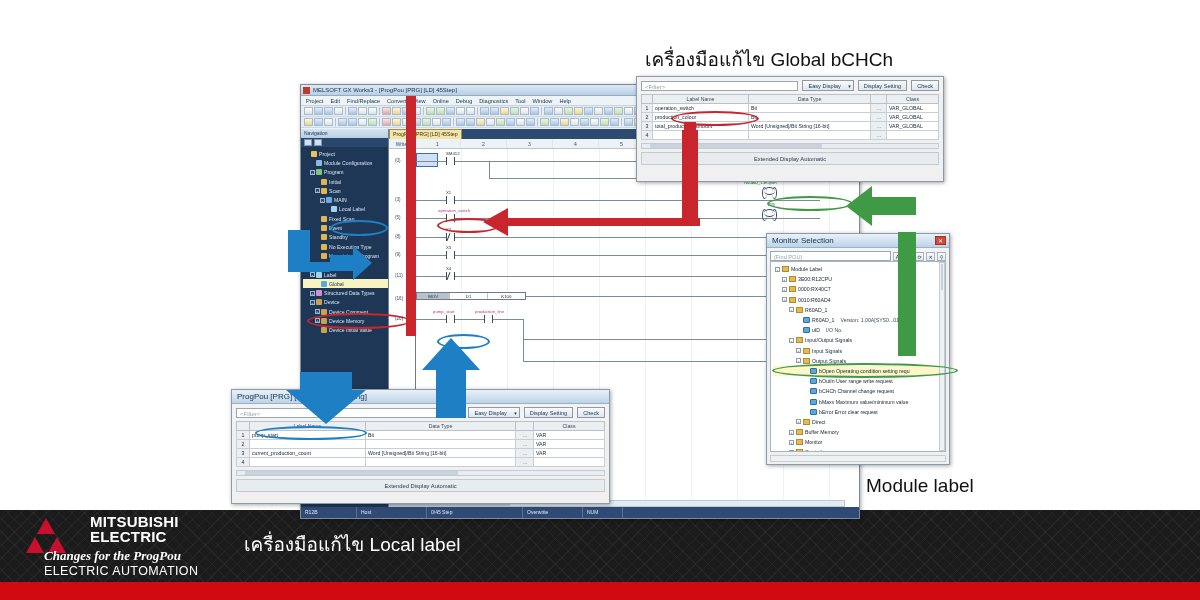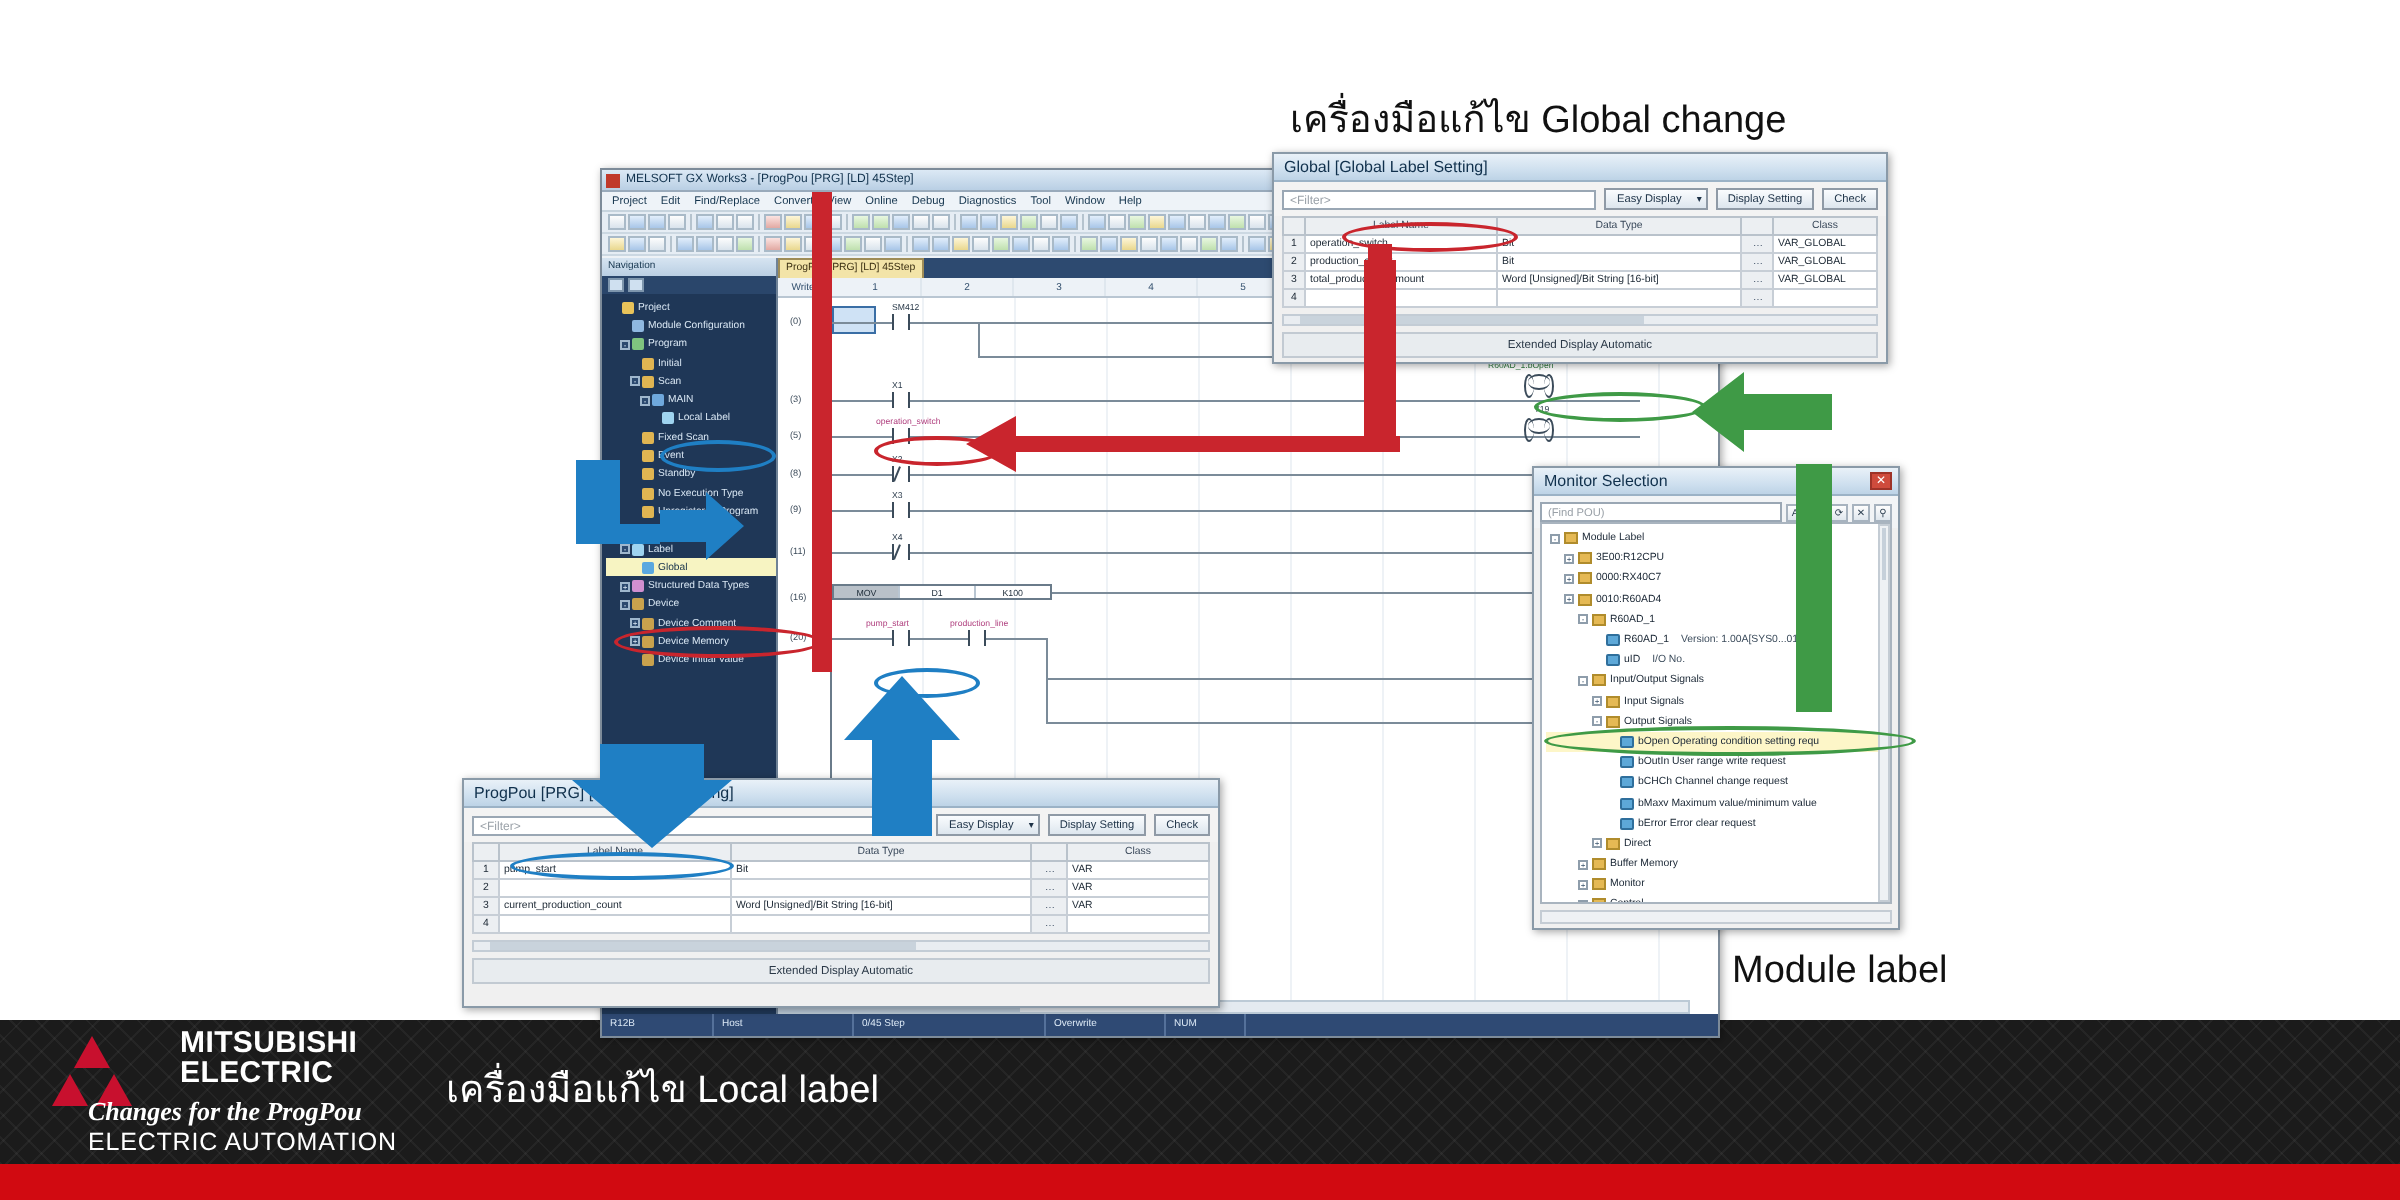--- a/index.html
+++ b/index.html
@@ -33,21 +33,21 @@
     font-family:"Liberation Serif", serif; font-style:italic; font-weight:bold;
     font-size:13px;
   }
   .logo-fa {
     position:absolute; left:22px; top:50px; color:#ffffff;
     font-size:12.5px; letter-spacing:.4px;
   }
   
   .caption { position:absolute; color:#111; font-size:19px; white-space:nowrap; }
   .caption-global { left:645px; top:44px; }
-  .caption-local  { left:223px; top:529px; color:#fff; }
+  .caption-local  { left:244px; top:529px; color:#fff; }
   .caption-module { left:866px; top:475px; }
 
   
   .win { position:absolute; background:#f0f0f0; border:1px solid #8a9aa8;
          box-shadow:1px 1px 4px rgba(0,0,0,.35); }
   .win-title {
     height:14px; line-height:14px; padding-left:5px; font-size:8px; color:#10304c;
     background:linear-gradient(to bottom,#e9f1f8,#cfe0ef 60%,#bdd3e6);
     border-bottom:1px solid #9bb2c6; overflow:hidden; white-space:nowrap;
   }
@@ -207,21 +207,21 @@
     <polygon points="35,21 44,37 26,37" fill="#c8102e"></polygon>
   </svg>
   <div class="logo-text">
     <div class="logo-l1">MITSUBISHI</div>
     <div class="logo-l2">ELECTRIC</div>
   </div>
   <div class="logo-tag">Changes for the ProgPou</div>
   <div class="logo-fa">ELECTRIC AUTOMATION</div>
 </div>
 
-<div class="caption caption-global">เครื่องมือแก้ไข Global change</div>
+<div class="caption caption-global">เครื่องมือแก้ไข Global bCHCh</div>
 <div class="caption caption-local">เครื่องมือแก้ไข Local label</div>
 <div class="caption caption-module">Module label</div>
 
 <div class="win" id="gxw">
   <div class="gx-title">
     <span class="gx-appicon"></span>
     <span>MELSOFT GX Works3  - [ProgPou [PRG] [LD] 45Step]</span>
   </div>
   <div class="gx-menu" id="gx-menubar">
       <span>Project</span>
@@ -561,21 +561,20 @@
   <div class="gx-status" id="gx-status">
       <div style="min-width: 56px;">R12B</div>
       <div style="min-width: 70px;">Host</div>
       <div style="min-width: 96px;">0/45 Step</div>
       <div style="min-width: 60px;">Overwrite</div>
       <div style="min-width: 40px;">NUM</div>
     </div>
 </div>
 
 <div class="win" id="globalwin">
-  <div class="win-title">Global [Global Label Setting]</div>
   <div class="lbl-filterbar">
     <div class="lbl-filter">&lt;Filter&gt;</div>
     <div class="lbl-btn spl">Easy Display</div>
     <div class="lbl-btn">Display Setting</div>
     <div class="lbl-btn">Check</div>
   </div>
   <div style="margin:0 4px;">
     <table class="lbl-table">
       <colgroup>
           <col style="width:11px">

